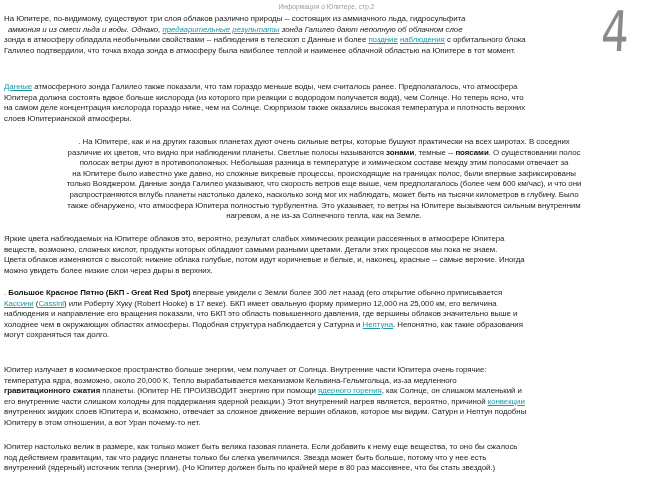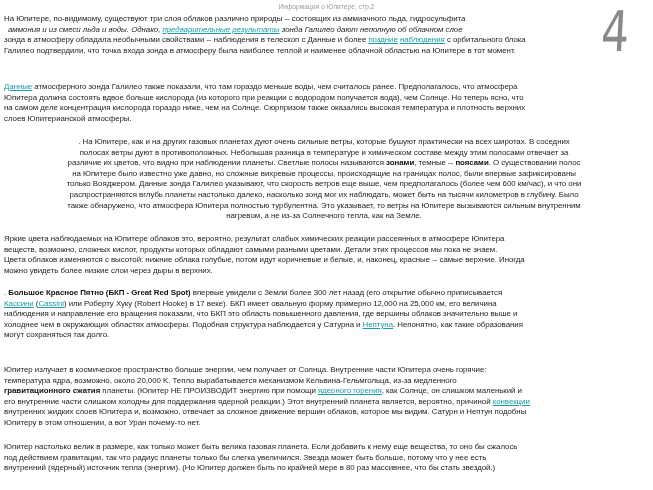--- a/index.html
+++ b/index.html
@@ -42,22 +42,22 @@
 
 <div class="para" style="top:82px;">
   <span class="line"><a class="lnk">Данные</a><span> атмосферного зонда Галилео также показали, что там гораздо меньше воды, чем считалось ранее. Предполагалось, что атмосфера</span></span>
   <span class="line">Юпитера должна состоять вдвое больше кислорода (из которого при реакции с водородом получается вода), чем Солнце. Но теперь ясно, что</span>
   <span class="line">на самом деле концентрация кислорода гораздо ниже, чем на Солнце. Сюрпризом также оказались высокая температура и плотность верхних</span>
   <span class="line">слоев Юпитерианской атмосферы.</span>
 </div>
 
 <div class="para" style="top:137px;text-align:center;">
   <span class="line">. На Юпитере, как и на других газовых планетах дуют очень сильные ветры, которые бушуют практически на всех широтах. В соседних</span>
+  <span class="line"><span>различие их цветов, что видно при наблюдении планеты. Светлые полосы называются </span><b>зонами</b><span>, темные  -- </span><b>поясами</b><span>. О существовании полос</span></span>
   <span class="line">полосах ветры дуют в противоположных. Небольшая разница в температуре и химическом составе между этим полосами отвечает за</span>
-  <span class="line"><span>различие их цветов, что видно при наблюдении планеты. Светлые полосы называются </span><b>зонами</b><span>, темные  -- </span><b>поясами</b><span>. О существовании полос</span></span>
   <span class="line">на Юпитере было  известно уже давно, но сложные вихревые процессы, происходящие на границах полос, были впервые зафиксированы</span>
   <span class="line">только Вояджером. Данные зонда Галилео указывают, что скорость ветров еще выше, чем предполагалось (более чем 600 км/час), и что они</span>
   <span class="line">распространяются вглубь планеты настолько далеко, насколько зонд мог их наблюдать,  может быть  на тысячи километров в глубину. Было</span>
   <span class="line">также обнаружено, что атмосфера Юпитера  полностью турбулентна. Это указывает, то ветры на Юпитере вызываются сильным внутренним</span>
   <span class="line">нагревом, а не из-за Солнечного тепла, как на Земле.</span>
 </div>
 
 <div class="para" style="top:234px;">
   <span class="line">Яркие цвета наблюдаемых на Юпитере облаков это, вероятно, результат слабых химических реакции рассеянных в атмосфере Юпитера</span>
   <span class="line">веществ, возможно, сложных кислот, продукты которых обладают самыми разными цветами. Детали этих процессов мы пока не знаем.</span>
@@ -70,21 +70,21 @@
   <span class="line"><a class="lnk">Кассини</a><span> (</span><a class="lnk">Cassini</a><span>) или Роберту Хуку (Robert Hooke) в 17 веке). БКП имеет овальную форму примерно 12,000 на 25,000 км, его величина</span></span>
   <span class="line">наблюдения  и направление его вращения показали, что БКП это область повышенного давления, где вершины облаков значительно выше и</span>
   <span class="line"><span>холоднее чем  в окружающих областях атмосферы. Подобная структура наблюдается у Сатурна и </span><a class="lnk">Нептуна</a><span>. Непонятно, как такие образования</span></span>
   <span class="line">могут сохраняться так долго.</span>
 </div>
 
 <div class="para" style="top:365px;">
   <span class="line">Юпитер излучает в космическое пространство больше энергии, чем получает от Солнца. Внутренние части Юпитера очень горячие:</span>
   <span class="line">температура ядра, возможно, около 20,000 K. Тепло вырабатывается механизмом Кельвина-Гельмгольца, из-за медленного</span>
   <span class="line"><b>гравитационного сжатия</b><span> планеты. (Юпитер НЕ ПРОИЗВОДИТ энергию при помощи </span><a class="lnk">ядерного горения</a><span>, как Солнце, он слишком  маленький и</span></span>
-  <span class="line"><span>его внутренние части слишком холодны для поддержания ядерной реакции.) Этот внутренний планета является, вероятно, причиной </span><a class="lnk">конвекции</a></span>
+  <span class="line"><span>его внутренние части слишком холодны для поддержания ядерной реакции.) Этот внутренний нагрев является, вероятно, причиной </span><a class="lnk">конвекции</a></span>
   <span class="line">внутренних жидких слоев Юпитера и,  возможно, отвечает за сложное движение вершин облаков, которое мы видим. Сатурн и Нептун подобны</span>
   <span class="line">Юпитеру в этом отношении, а вот Уран почему-то нет.</span>
 </div>
 
 <div class="para" style="top:442px;">
   <span class="line">Юпитер настолько велик в размере, как только может быть велика газовая планета. Если добавить к нему еще вещества, то оно бы сжалось</span>
   <span class="line">под действием гравитации, так что радиус планеты только бы  слегка увеличился. Звезда может быть больше,  потому что у нее есть</span>
   <span class="line">внутренний (ядерный) источник тепла (энергии). (Но Юпитер должен быть по крайней мере в 80 раз массивнее, что бы стать звездой.)</span>
 </div>
 

